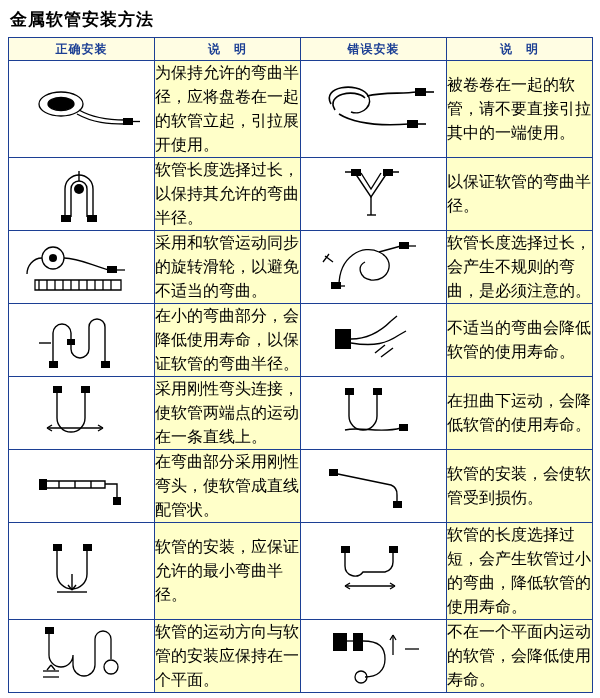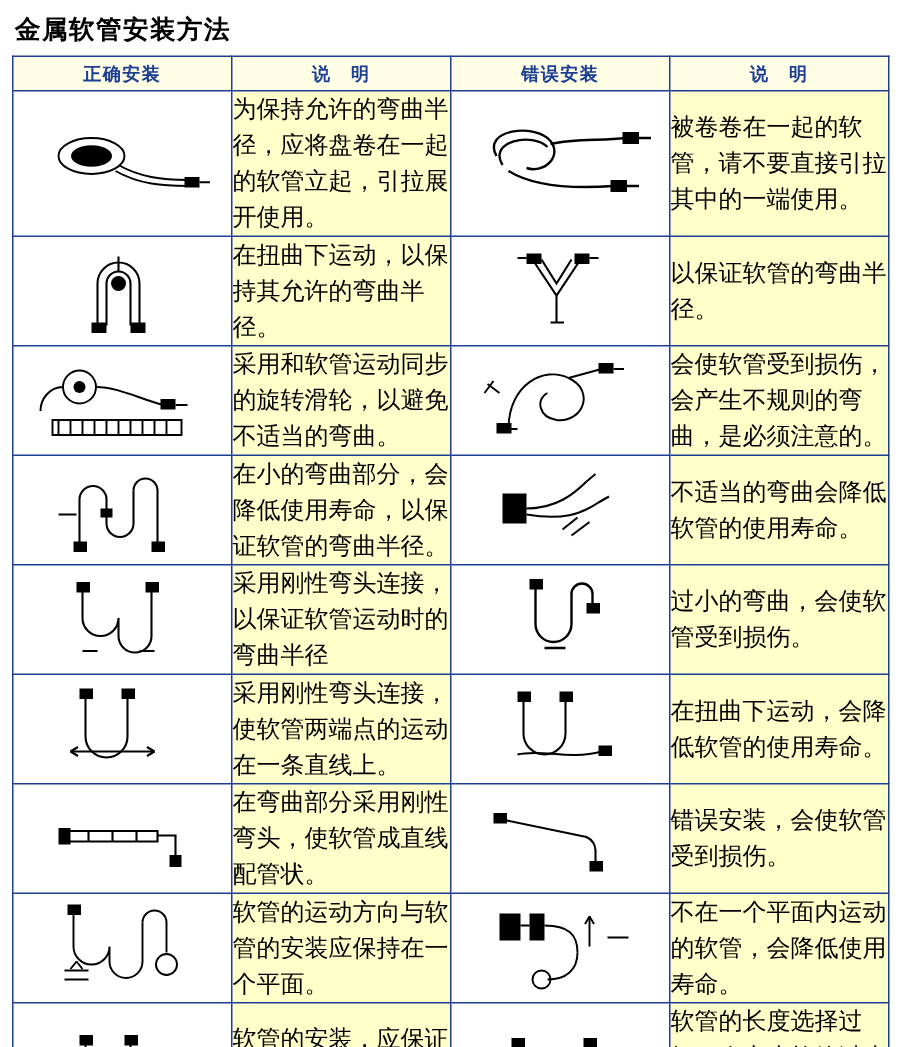--- a/index.html
+++ b/index.html
@@ -135,21 +135,21 @@
             <g fill="none" stroke="#000" stroke-width="1.4">
               <path d="M52 54 L52 26 A14 14 0 0 1 80 26 L80 54"></path>
               <path d="M58 54 L58 26 A8 8 0 0 1 74 26 L74 54"></path>
               <circle cx="66" cy="26" r="5" fill="#000" stroke="none"></circle>
               <rect x="48" y="52" width="10" height="7" fill="#000" stroke="none"></rect>
               <rect x="74" y="52" width="10" height="7" fill="#000" stroke="none"></rect>
               <path d="M66 8 v10"></path>
             </g>
           </svg>
         </td>
-        <td class="desc">在扭曲下运动，以保持其允许的弯曲半径。</td>
+        <td class="desc">软管长度选择过长，以保持其允许的弯曲半径。</td>
         <td class="pic">
           <svg class="illus" viewBox="0 0 138 62">
             <g fill="none" stroke="#000" stroke-width="1.4">
               <path d="M50 10 L66 34 L82 10"></path>
               <path d="M56 10 L66 26 L76 10"></path>
               <path d="M66 34 L66 52"></path>
               <rect x="46" y="6" width="10" height="7" fill="#000" stroke="none"></rect>
               <rect x="78" y="6" width="10" height="7" fill="#000" stroke="none"></rect>
               <path d="M40 9 h6 M88 9 h6"></path>
               <path d="M62 52 h9"></path>
@@ -181,21 +181,21 @@
               <path d="M34 50 C34 20 58 8 74 16 C92 24 84 46 66 44 C54 42 52 30 60 26"></path>
               <path d="M30 50 h10"></path>
               <rect x="26" y="46" width="10" height="7" fill="#000" stroke="none"></rect>
               <path d="M74 16 L96 10"></path>
               <rect x="94" y="6" width="10" height="7" fill="#000" stroke="none"></rect>
               <path d="M104 10 h7"></path>
               <path d="M20 20 l8 6 M18 26 l6 -8"></path>
             </g>
           </svg>
         </td>
-        <td class="desc">会使软管受到损伤，会产生不规则的弯曲，是必须注意的。</td>
+        <td class="desc">软管长度选择过长，会产生不规则的弯曲，是必须注意的。</td>
       </tr>
 
       <tr>
         <td class="pic">
           <svg class="illus" viewBox="0 0 138 62">
             <g fill="none" stroke="#000" stroke-width="1.4">
               <path d="M40 54 L40 24 A9 9 0 0 1 58 24 L58 40 A9 9 0 0 0 76 40 L76 18"></path>
               <path d="M76 18 A8 8 0 0 1 92 18 L92 54"></path>
               <rect x="36" y="52" width="9" height="7" fill="#000" stroke="none"></rect>
               <rect x="88" y="52" width="9" height="7" fill="#000" stroke="none"></rect>
@@ -212,44 +212,20 @@
               <path d="M46 30 C66 30 78 20 86 12"></path>
               <path d="M46 34 C70 38 82 34 94 26"></path>
               <path d="M86 12 l6 -5 M94 26 l7 -4"></path>
               <path d="M70 44 l10 -8 M76 48 l12 -9"></path>
             </g>
           </svg>
         </td>
         <td class="desc">不适当的弯曲会降低软管的使用寿命。</td>
       </tr>
 
-      <tr>
-        <td class="pic">
-          <svg class="illus" viewBox="0 0 138 62">
-            <g fill="none" stroke="#000" stroke-width="1.4">
-              <path d="M42 10 L42 30 A12 12 0 0 0 66 30 L66 42 A11 11 0 0 0 88 42 L88 12"></path>
-              <rect x="38" y="6" width="9" height="7" fill="#000" stroke="none"></rect>
-              <rect x="84" y="6" width="9" height="7" fill="#000" stroke="none"></rect>
-              <path d="M42 52 h10 M80 52 h10"></path>
-            </g>
-          </svg>
-        </td>
-        <td class="desc">采用刚性弯头连接，以保证软管运动时的弯曲半径</td>
-        <td class="pic">
-          <svg class="illus" viewBox="0 0 138 62">
-            <g fill="none" stroke="#000" stroke-width="1.6">
-              <path d="M52 8 L52 34 A12 12 0 0 0 76 34 L76 14 A7 7 0 0 1 90 14 L90 22"></path>
-              <rect x="48" y="4" width="9" height="7" fill="#000" stroke="none"></rect>
-              <rect x="86" y="20" width="9" height="7" fill="#000" stroke="none"></rect>
-              <path d="M58 50 h14"></path>
-            </g>
-          </svg>
-        </td>
-        <td class="desc">过小的弯曲，会使软管受到损伤。</td>
-      </tr>
 
       <tr>
         <td class="pic">
           <svg class="illus" viewBox="0 0 138 62">
             <g fill="none" stroke="#000" stroke-width="1.4">
               <path d="M44 8 L44 36 A14 14 0 0 0 72 36 L72 8"></path>
               <rect x="40" y="4" width="9" height="7" fill="#000" stroke="none"></rect>
               <rect x="68" y="4" width="9" height="7" fill="#000" stroke="none"></rect>
               <path d="M34 46 h56"></path>
               <path d="M34 46 l5 -3 M34 46 l5 3 M90 46 l-5 -3 M90 46 l-5 3"></path>
@@ -286,21 +262,49 @@
         <td class="desc">在弯曲部分采用刚性弯头，使软管成直线配管状。</td>
         <td class="pic">
           <svg class="illus" viewBox="0 0 138 62">
             <g fill="none" stroke="#000" stroke-width="1.4">
               <path d="M28 18 L86 30 A10 10 0 0 1 92 40 L92 48"></path>
               <rect x="24" y="14" width="9" height="7" fill="#000" stroke="none"></rect>
               <rect x="88" y="46" width="9" height="7" fill="#000" stroke="none"></rect>
             </g>
           </svg>
         </td>
-        <td class="desc">错误安装，会使软管受到损伤。</td>
+        <td class="desc">软管的安装，会使软管受到损伤。</td>
+      </tr>
+
+      <tr>
+        <td class="pic">
+          <svg class="illus" viewBox="0 0 138 62">
+            <g fill="none" stroke="#000" stroke-width="1.4">
+              <path d="M44 8 L44 34 A15 15 0 0 0 74 34 L74 8"></path>
+              <rect x="40" y="4" width="9" height="7" fill="#000" stroke="none"></rect>
+              <rect x="70" y="4" width="9" height="7" fill="#000" stroke="none"></rect>
+              <path d="M59 34 L59 50"></path>
+              <path d="M59 50 l-4 -5 M59 50 l4 -5"></path>
+              <path d="M44 52 h30"></path>
+            </g>
+          </svg>
+        </td>
+        <td class="desc">软管的安装，应保证允许的最小弯曲半径。</td>
+        <td class="pic">
+          <svg class="illus" viewBox="0 0 138 62">
+            <g fill="none" stroke="#000" stroke-width="1.4">
+              <path d="M40 10 L40 26 A10 10 0 0 0 58 32 L80 32 A10 10 0 0 0 88 22 L88 10"></path>
+              <rect x="36" y="6" width="9" height="7" fill="#000" stroke="none"></rect>
+              <rect x="84" y="6" width="9" height="7" fill="#000" stroke="none"></rect>
+              <path d="M40 46 h50"></path>
+              <path d="M40 46 l5 -3 M40 46 l5 3 M90 46 l-5 -3 M90 46 l-5 3"></path>
+            </g>
+          </svg>
+        </td>
+        <td class="desc">软管的长度选择过短，会产生软管过小的弯曲，降低软管的使用寿命。</td>
       </tr>
 
       <tr>
         <td class="pic">
           <svg class="illus" viewBox="0 0 138 62">
             <g fill="none" stroke="#000" stroke-width="1.3">
               <path d="M36 6 L36 30 A12 12 0 0 0 60 30 L60 40 A11 11 0 0 0 82 40 L82 14"></path>
               <path d="M82 14 A8 8 0 0 1 98 14 L98 34"></path>
               <rect x="32" y="2" width="9" height="7" fill="#000" stroke="none"></rect>
               <circle cx="98" cy="42" r="7"></circle>
@@ -322,43 +326,15 @@
               <circle cx="56" cy="52" r="6"></circle>
               <path d="M88 10 L88 30"></path>
               <path d="M88 10 l-3 5 M88 10 l3 5"></path>
               <path d="M100 24 h14"></path>
             </g>
           </svg>
         </td>
         <td class="desc">不在一个平面内运动的软管，会降低使用寿命。</td>
       </tr>
 
-      <tr>
-        <td class="pic">
-          <svg class="illus" viewBox="0 0 138 62">
-            <g fill="none" stroke="#000" stroke-width="1.4">
-              <path d="M44 8 L44 34 A15 15 0 0 0 74 34 L74 8"></path>
-              <rect x="40" y="4" width="9" height="7" fill="#000" stroke="none"></rect>
-              <rect x="70" y="4" width="9" height="7" fill="#000" stroke="none"></rect>
-              <path d="M59 34 L59 50"></path>
-              <path d="M59 50 l-4 -5 M59 50 l4 -5"></path>
-              <path d="M44 52 h30"></path>
-            </g>
-          </svg>
-        </td>
-        <td class="desc">软管的安装，应保证允许的最小弯曲半径。</td>
-        <td class="pic">
-          <svg class="illus" viewBox="0 0 138 62">
-            <g fill="none" stroke="#000" stroke-width="1.4">
-              <path d="M40 10 L40 26 A10 10 0 0 0 58 32 L80 32 A10 10 0 0 0 88 22 L88 10"></path>
-              <rect x="36" y="6" width="9" height="7" fill="#000" stroke="none"></rect>
-              <rect x="84" y="6" width="9" height="7" fill="#000" stroke="none"></rect>
-              <path d="M40 46 h50"></path>
-              <path d="M40 46 l5 -3 M40 46 l5 3 M90 46 l-5 -3 M90 46 l-5 3"></path>
-            </g>
-          </svg>
-        </td>
-        <td class="desc">软管的长度选择过短，会产生软管过小的弯曲，降低软管的使用寿命。</td>
-      </tr>
-
     </tbody>
   </table>
 </div>
 
 </body></html>

